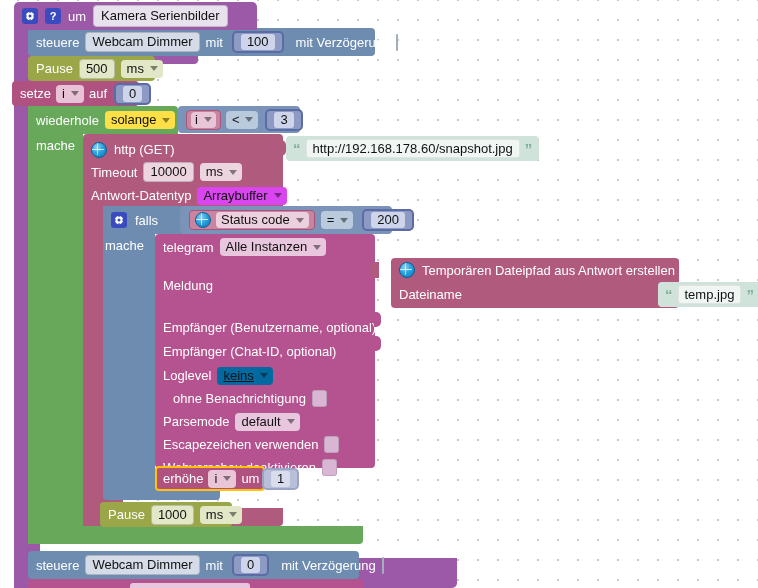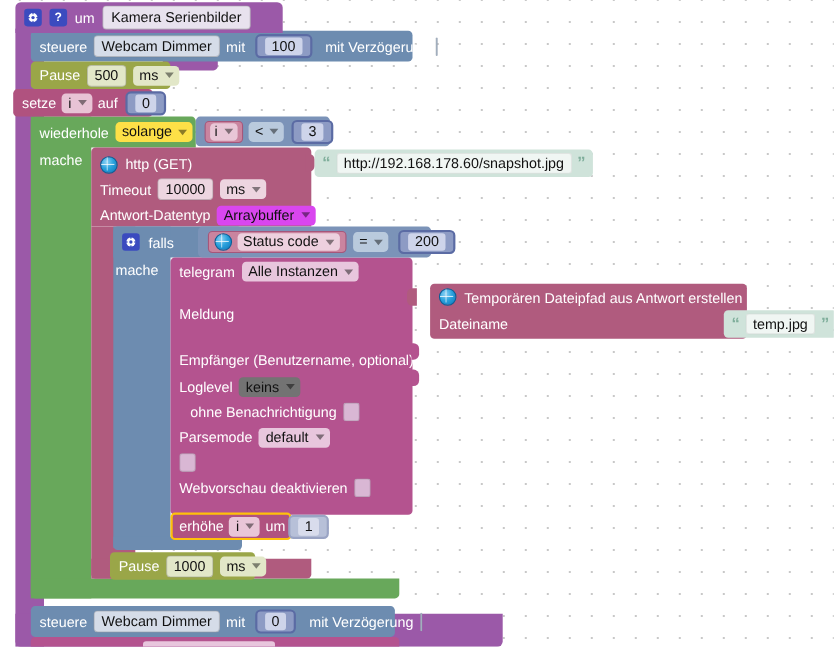--- a/index.html
+++ b/index.html
@@ -307,44 +307,48 @@
 
     <div class="row" style="height:22px;padding-left:8px;margin-top:14px;">
       <span class="lbl">Meldung</span>
     </div>
 
     <div class="row" style="height:22px;padding-left:8px;margin-top:20px;">
       <span class="lbl">Empfänger (Benutzername, optional)</span>
     </div>
     <div style="position:absolute;right:-6px;top:78px;width:7px;height:15px;background:#b4538f;border-radius:0 5px 5px 0;"></div>
 
+    <div class="row" style="height:22px;padding-left:8px;margin-top:2px;">
+      <span class="lbl">Empfänger (Chat-ID, optional)</span>
+    </div>
     <div style="position:absolute;right:-6px;top:102px;width:7px;height:15px;background:#b4538f;border-radius:0 5px 5px 0;"></div>
 
     <div class="row" style="height:23px;padding-left:8px;gap:6px;margin-top:2px;">
       <span class="lbl">Loglevel</span>
-      <span class="dd" style="background:#737373;">
+      <span class="dd" style="background:#0369a1;text-decoration:underline;">
         <span>keins</span>
         <span class="caret"></span>
       </span>
     </div>
 
     <div class="row" style="height:23px;padding-left:18px;gap:6px;">
       <span class="lbl">ohne Benachrichtigung</span>
       <span class="cbx"></span>
     </div>
 
     <div class="row" style="height:23px;padding-left:8px;gap:6px;">
       <span class="lbl">Parsemode</span>
       <span class="dd" style="background:#e8c6dd;">
         <span>default</span>
         <span class="caret"></span>
       </span>
     </div>
 
     <div class="row" style="height:23px;padding-left:8px;gap:6px;">
+      <span class="lbl">Escapezeichen verwenden</span>
       <span class="cbx"></span>
     </div>
 
     <div class="row" style="height:23px;padding-left:8px;gap:6px;">
       <span class="lbl">Webvorschau deaktivieren</span>
       <span class="cbx"></span>
     </div>
   </div>
 
   <div style="position:absolute;left:370px;top:262px;width:9px;height:16px;background:#b05b7e;border-radius:5px 0 0 5px;z-index:7;"></div>

